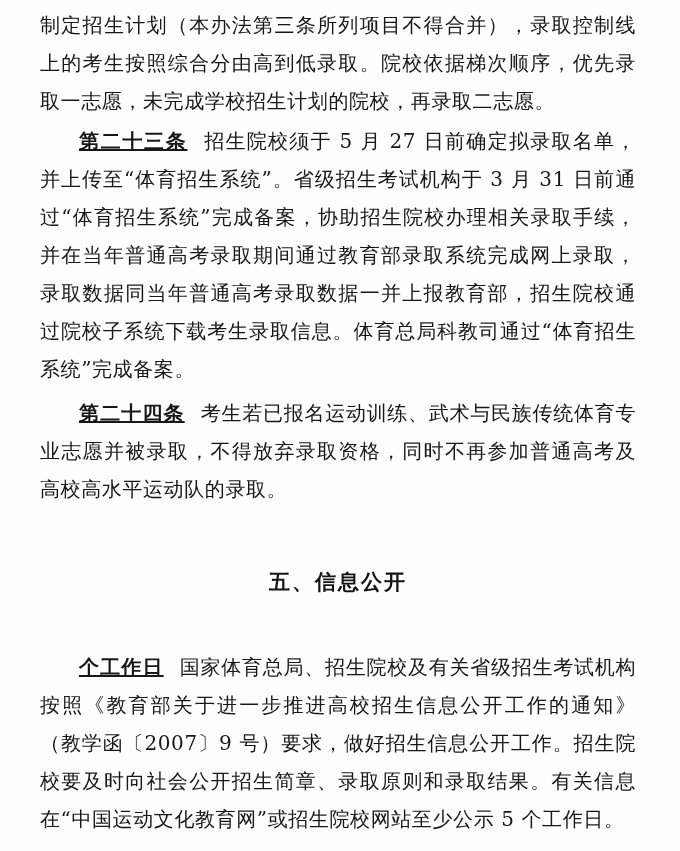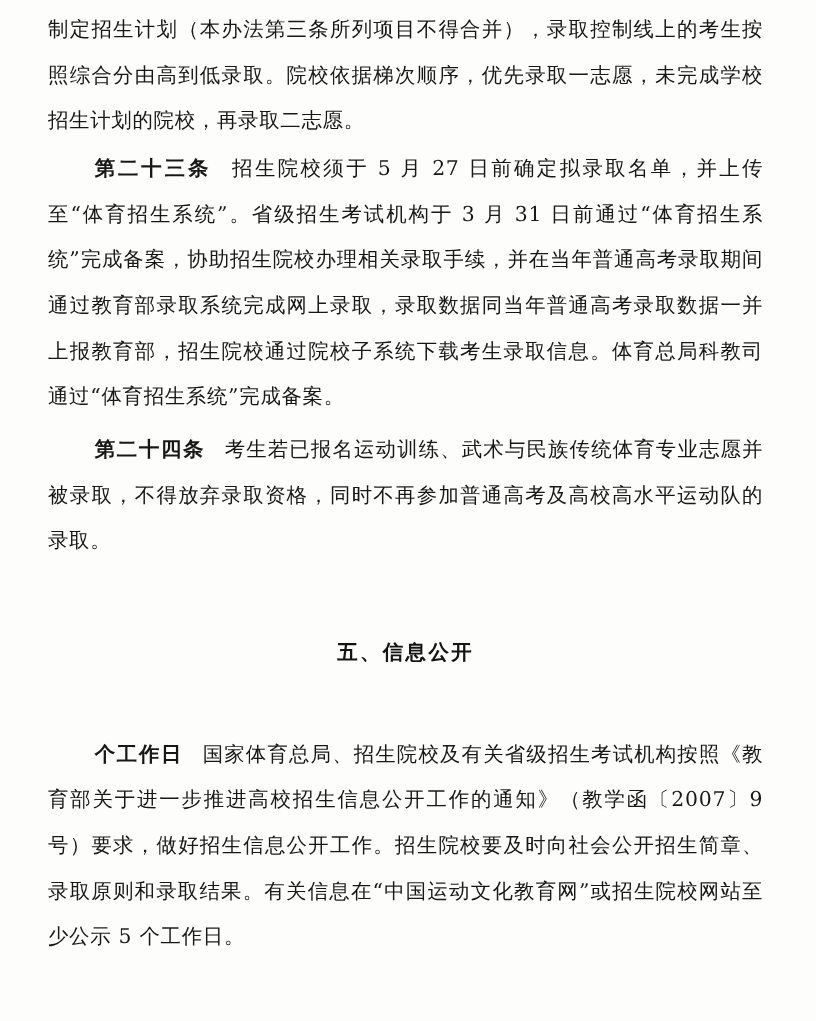--- a/index.html
+++ b/index.html
@@ -16,51 +16,52 @@
   }
   .page {
     position: relative;
     width: 680px;
     height: 851px;
     box-sizing: border-box;
     padding: 6px 44px 0 40px;
     background: #fdfdfc;
   }
   .para {
-    font-size: 17px;
+    font-size: 20px;
     line-height: 38px;
     text-align: justify;
     text-justify: inter-ideograph;
     letter-spacing: 0.6px;
     margin: 0 0 0 0;
     color: #171717;
     text-indent: 0;
   }
   .para.indent {
     text-indent: 39px;
   }
   .para.cont {
     text-indent: 0;
   }
   .gap-small { height: 2px; }
   .gap-med { height: 6px; }
   .section-title {
     text-align: center;
-    font-size: 17px;
+    font-size: 21px;
     line-height: 40px;
     font-weight: bold;
     letter-spacing: 2px;
     margin: 0;
     color: #141414;
   }
   .spacer-before-title { height: 54px; }
   .spacer-after-title { height: 46px; }
   .strong-lead {
     font-weight: bold;
     letter-spacing: 1px;
+    text-decoration: underline;
   }
   .sp { display: inline-block; width: 16px; }
 </style>
 </head>
 <body>
 
 <div class="page">
 
   <p class="para cont">制定招生计划（本办法第三条所列项目不得合并），录取控制线上的考生按照综合分由高到低录取。院校依据梯次顺序，优先录取一志愿，未完成学校招生计划的院校，再录取二志愿。</p>
 

